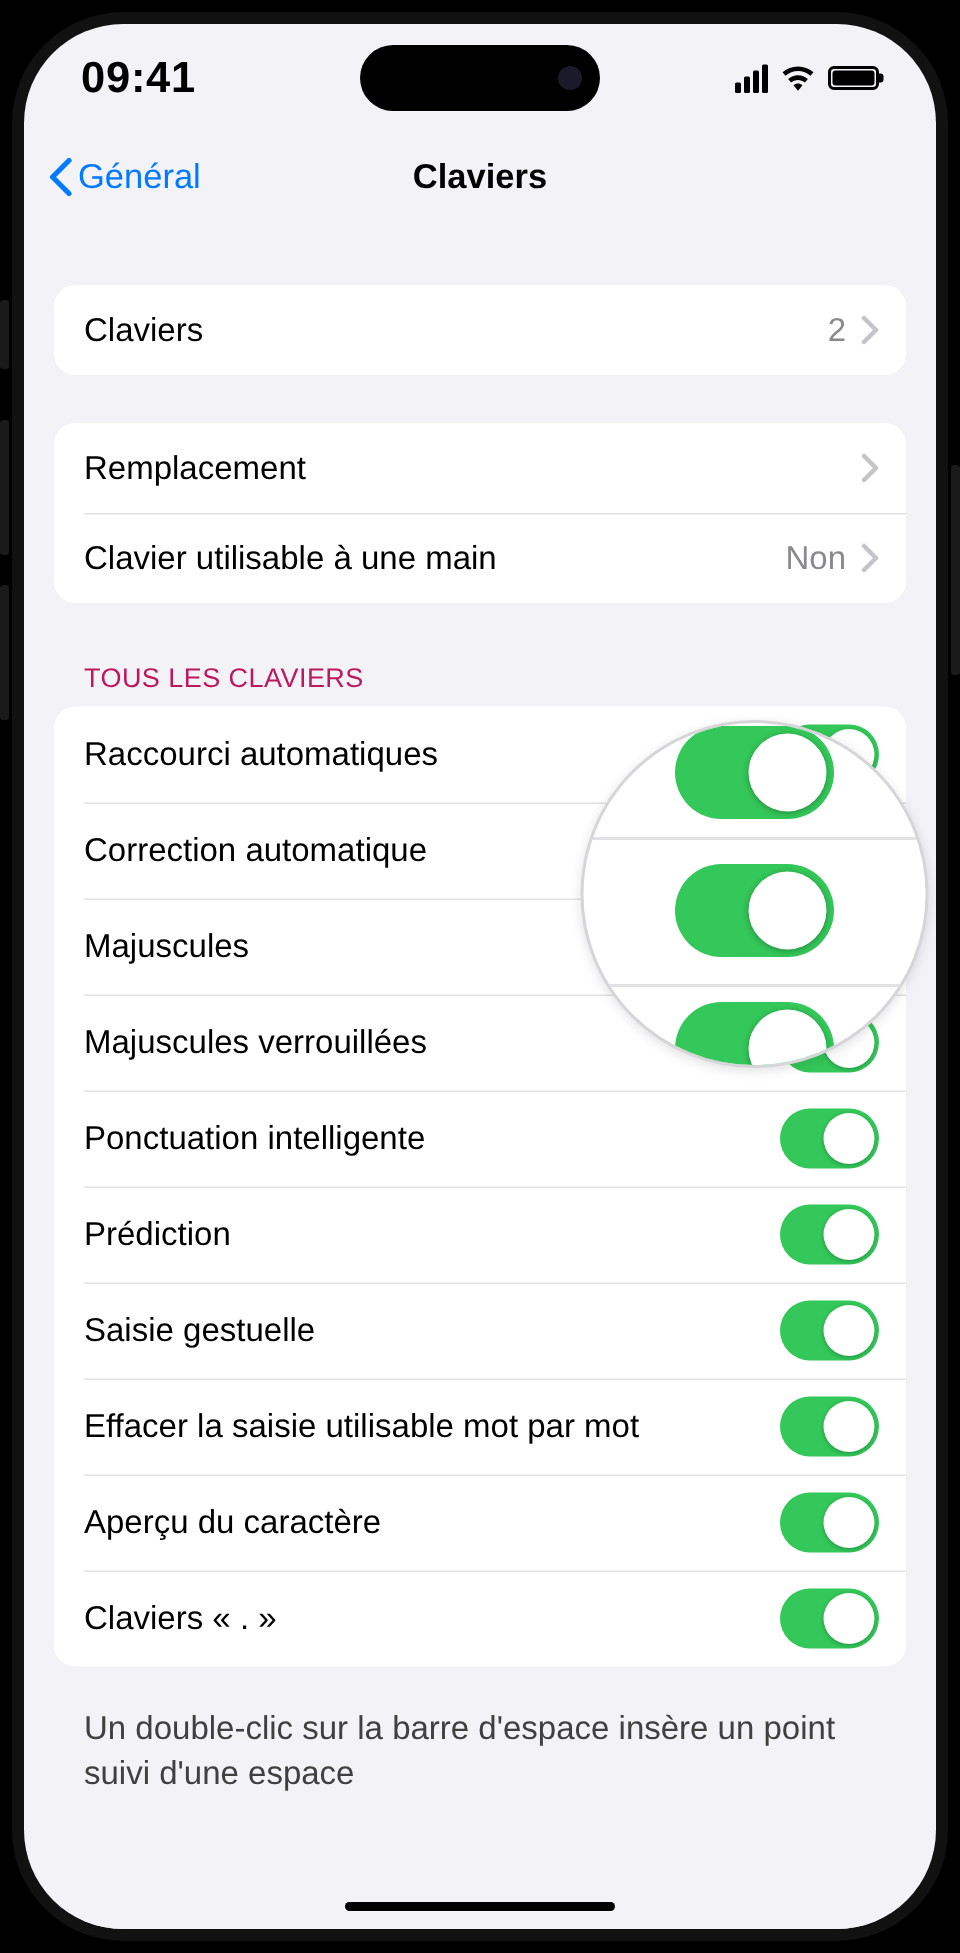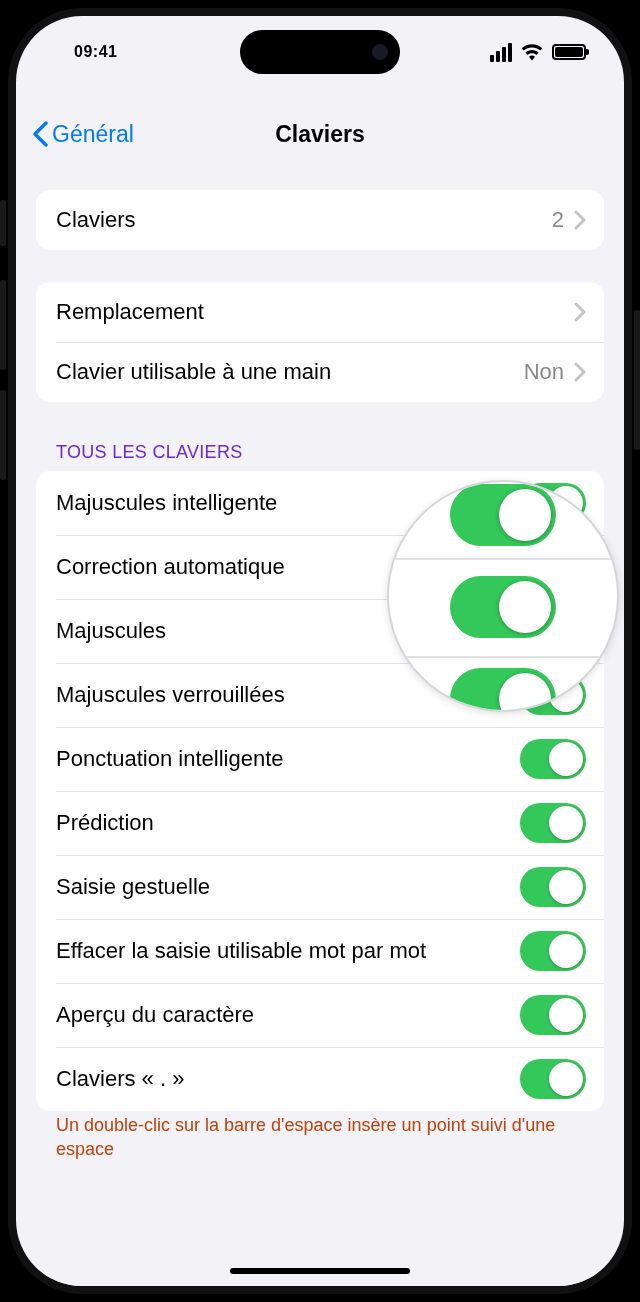--- a/index.html
+++ b/index.html
@@ -47,24 +47,23 @@
     
     .status-bar {
       height: 58px;
       display: flex;
       align-items: center;
       justify-content: space-between;
       padding: 14px 38px 0 38px;
       position: relative;
     }
     .status-time {
-      font-size: 16px;
+      font-size: 29px;
       font-weight: 600;
       letter-spacing: 0.5px;
-      margin-left: 20px;
     }
     .dynamic-island {
       position: absolute;
       top: 14px;
       left: 50%;
       transform: translateX(-50%);
       width: 160px;
       height: 44px;
       background: #000;
       border-radius: 26px;
@@ -120,21 +119,21 @@
       position: absolute;
       top: 1px; left: 1px; bottom: 1px; right: 1px;
       background: #000;
       border-radius: 2px;
     }
 
     
     .nav-bar {
       height: 60px;
       display: flex;
-      align-items: center;
+      align-items: flex-start;
       position: relative;
       margin-top: 30px;
     }
     .back-button {
       position: absolute;
       left: 16px;
       display: flex;
       align-items: center;
       gap: 4px;
       color: #007aff;
@@ -156,21 +155,21 @@
       background: #fff;
       border-radius: 14px;
       overflow: hidden;
       margin-top: 32px;
     }
     .group:first-child {
       margin-top: 26px;
     }
     .group-header {
       font-size: 18px;
-      color: #6d28d9;
+      color: #be185d;
       margin: 40px 0 8px 20px;
       letter-spacing: 0.3px;
     }
     .row {
       display: flex;
       align-items: center;
       min-height: 60px;
       padding: 12px 18px 12px 20px;
       position: relative;
     }
@@ -215,23 +214,23 @@
       right: 3px;
       width: 34px;
       height: 34px;
       background: #fff;
       border-radius: 50%;
       box-shadow: 0 1px 3px rgba(0,0,0,0.25);
     }
 
     
     .footer-note {
-      font-size: 18px;
-      color: #c2410c;
-      margin: 2px 20px 0 20px;
+      font-size: 22px;
+      color: #404040;
+      margin: 26px 20px 0 20px;
       line-height: 1.35;
     }
 
     
     .home-indicator {
       position: absolute;
       bottom: 12px;
       left: 50%;
       transform: translateX(-50%);
       width: 180px;
@@ -370,21 +369,21 @@
             <svg width="12" height="20" viewBox="0 0 12 20">
                 <path d="M2 2 L10 10 L2 18" stroke="#c5c5c9" stroke-width="3" fill="none" stroke-linecap="round" stroke-linejoin="round"></path>
               </svg>
           </div>
         </div>
       </div>
 
       <div class="group-header">TOUS LES CLAVIERS</div>
       <div class="group" style="margin-top:0">
         <div class="row">
-          <div class="row-label">Majuscules intelligente</div>
+          <div class="row-label">Raccourci automatiques</div>
           <div class="toggle">
               <div class="toggle-knob"></div>
             </div>
         </div>
         <div class="row">
           <div class="row-label">Correction automatique</div>
           <div class="toggle">
               <div class="toggle-knob"></div>
             </div>
         </div>

